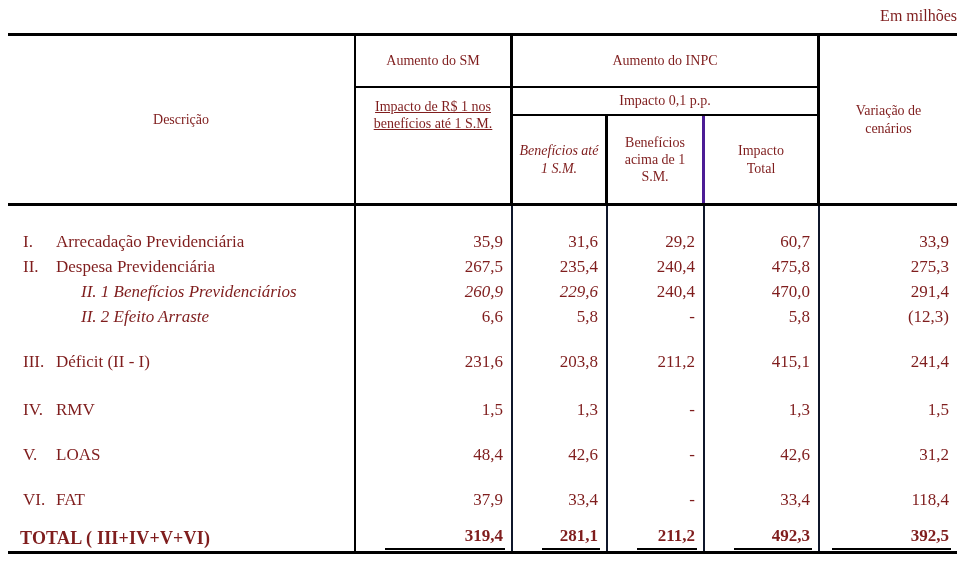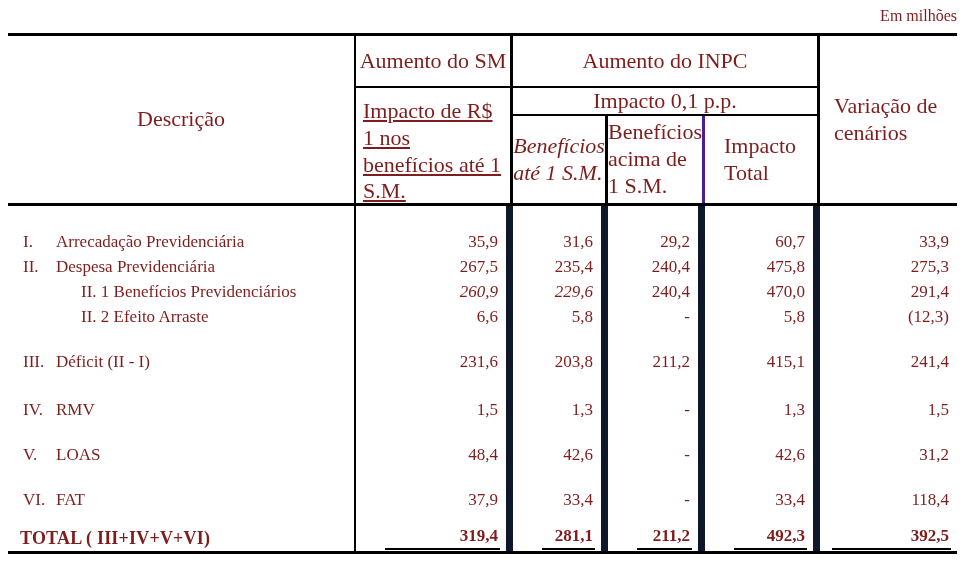--- a/index.html
+++ b/index.html
@@ -16,44 +16,44 @@
     border-top:3px solid #000;border-bottom:3px solid #000;
   }
   .hdr{
     display:grid;
     grid-template-columns:348px 157px 95px 97px 115px 137px;
     grid-template-rows:52px 28px 87px;
     border-bottom:3px solid #000;
   }
   .hcell{
     box-sizing:border-box;display:flex;align-items:center;justify-content:center;
-    text-align:left;font-size:22px;line-height:1.22;
+    text-align:center;font-size:14px;line-height:1.22;
   }
   .h-desc{grid-column:1;grid-row:1/4;border-right:2px solid #000;}
   .h-sm{grid-column:2;grid-row:1;border-right:3px solid #000;border-bottom:2px solid #000;}
   .h-inpc{grid-column:3/6;grid-row:1;border-right:3px solid #000;border-bottom:2px solid #000;}
   .h-var{grid-column:6;grid-row:1/4;padding:0 14px;}
   .h-rs1{grid-column:2;grid-row:2/4;border-right:3px solid #000;padding:0 7px;align-items:flex-start;padding-top:10px;text-decoration:underline;}
   .h-pp{grid-column:3/6;grid-row:2;border-right:3px solid #000;border-bottom:2px solid #000;}
   .h-b1{grid-column:3;grid-row:3;border-right:3px solid #000;padding:0 2px;font-style:italic;}
   .h-b2{grid-column:4;grid-row:3;border-right:3px solid #4c1d95;padding:12px 3px;}
   .h-b3{grid-column:5;grid-row:3;border-right:3px solid #000;padding:0 19px;}
 
   .bdy{
     display:grid;
     grid-template-columns:348px 157px 95px 97px 115px 137px;
     grid-template-rows:23px 25px 25px 25px 25px 20px 25px 23px 25px 20px 25px 20px 25px 14px 25px;
     font-size:17px;
   }
   .c{box-sizing:border-box;}
   .bc0{border-right:2px solid #000;display:flex;align-items:center;padding-left:15px;}
-  .bc1,.bc2,.bc3,.bc4{border-right:7px solid #0f172a;margin-left:17px;}
+  .bc1,.bc2,.bc3,.bc4{border-right:2px solid #0f172a;margin-left:17px;}
   .v{display:flex;align-items:center;justify-content:flex-end;padding-right:8px;}
   .num{display:inline-block;min-width:33px;}
-  .sub .lbl{padding-left:58px;}
+  .sub .lbl{padding-left:58px;font-style:italic;}
   .it{font-style:italic;}
   .tot .lbl{font-weight:bold;padding-left:-3px;font-size:18px;letter-spacing:.2px;}
   .tot{padding-left:12px;}
   .vt{display:flex;align-items:flex-start;justify-content:flex-end;padding:0;}
   .vt .tline{
     flex:1;margin:0 6px 3px 12px;text-align:right;
     border-bottom:2px solid #000;padding:0 2px 2px 0;
     font-weight:bold;
   }
 </style>

